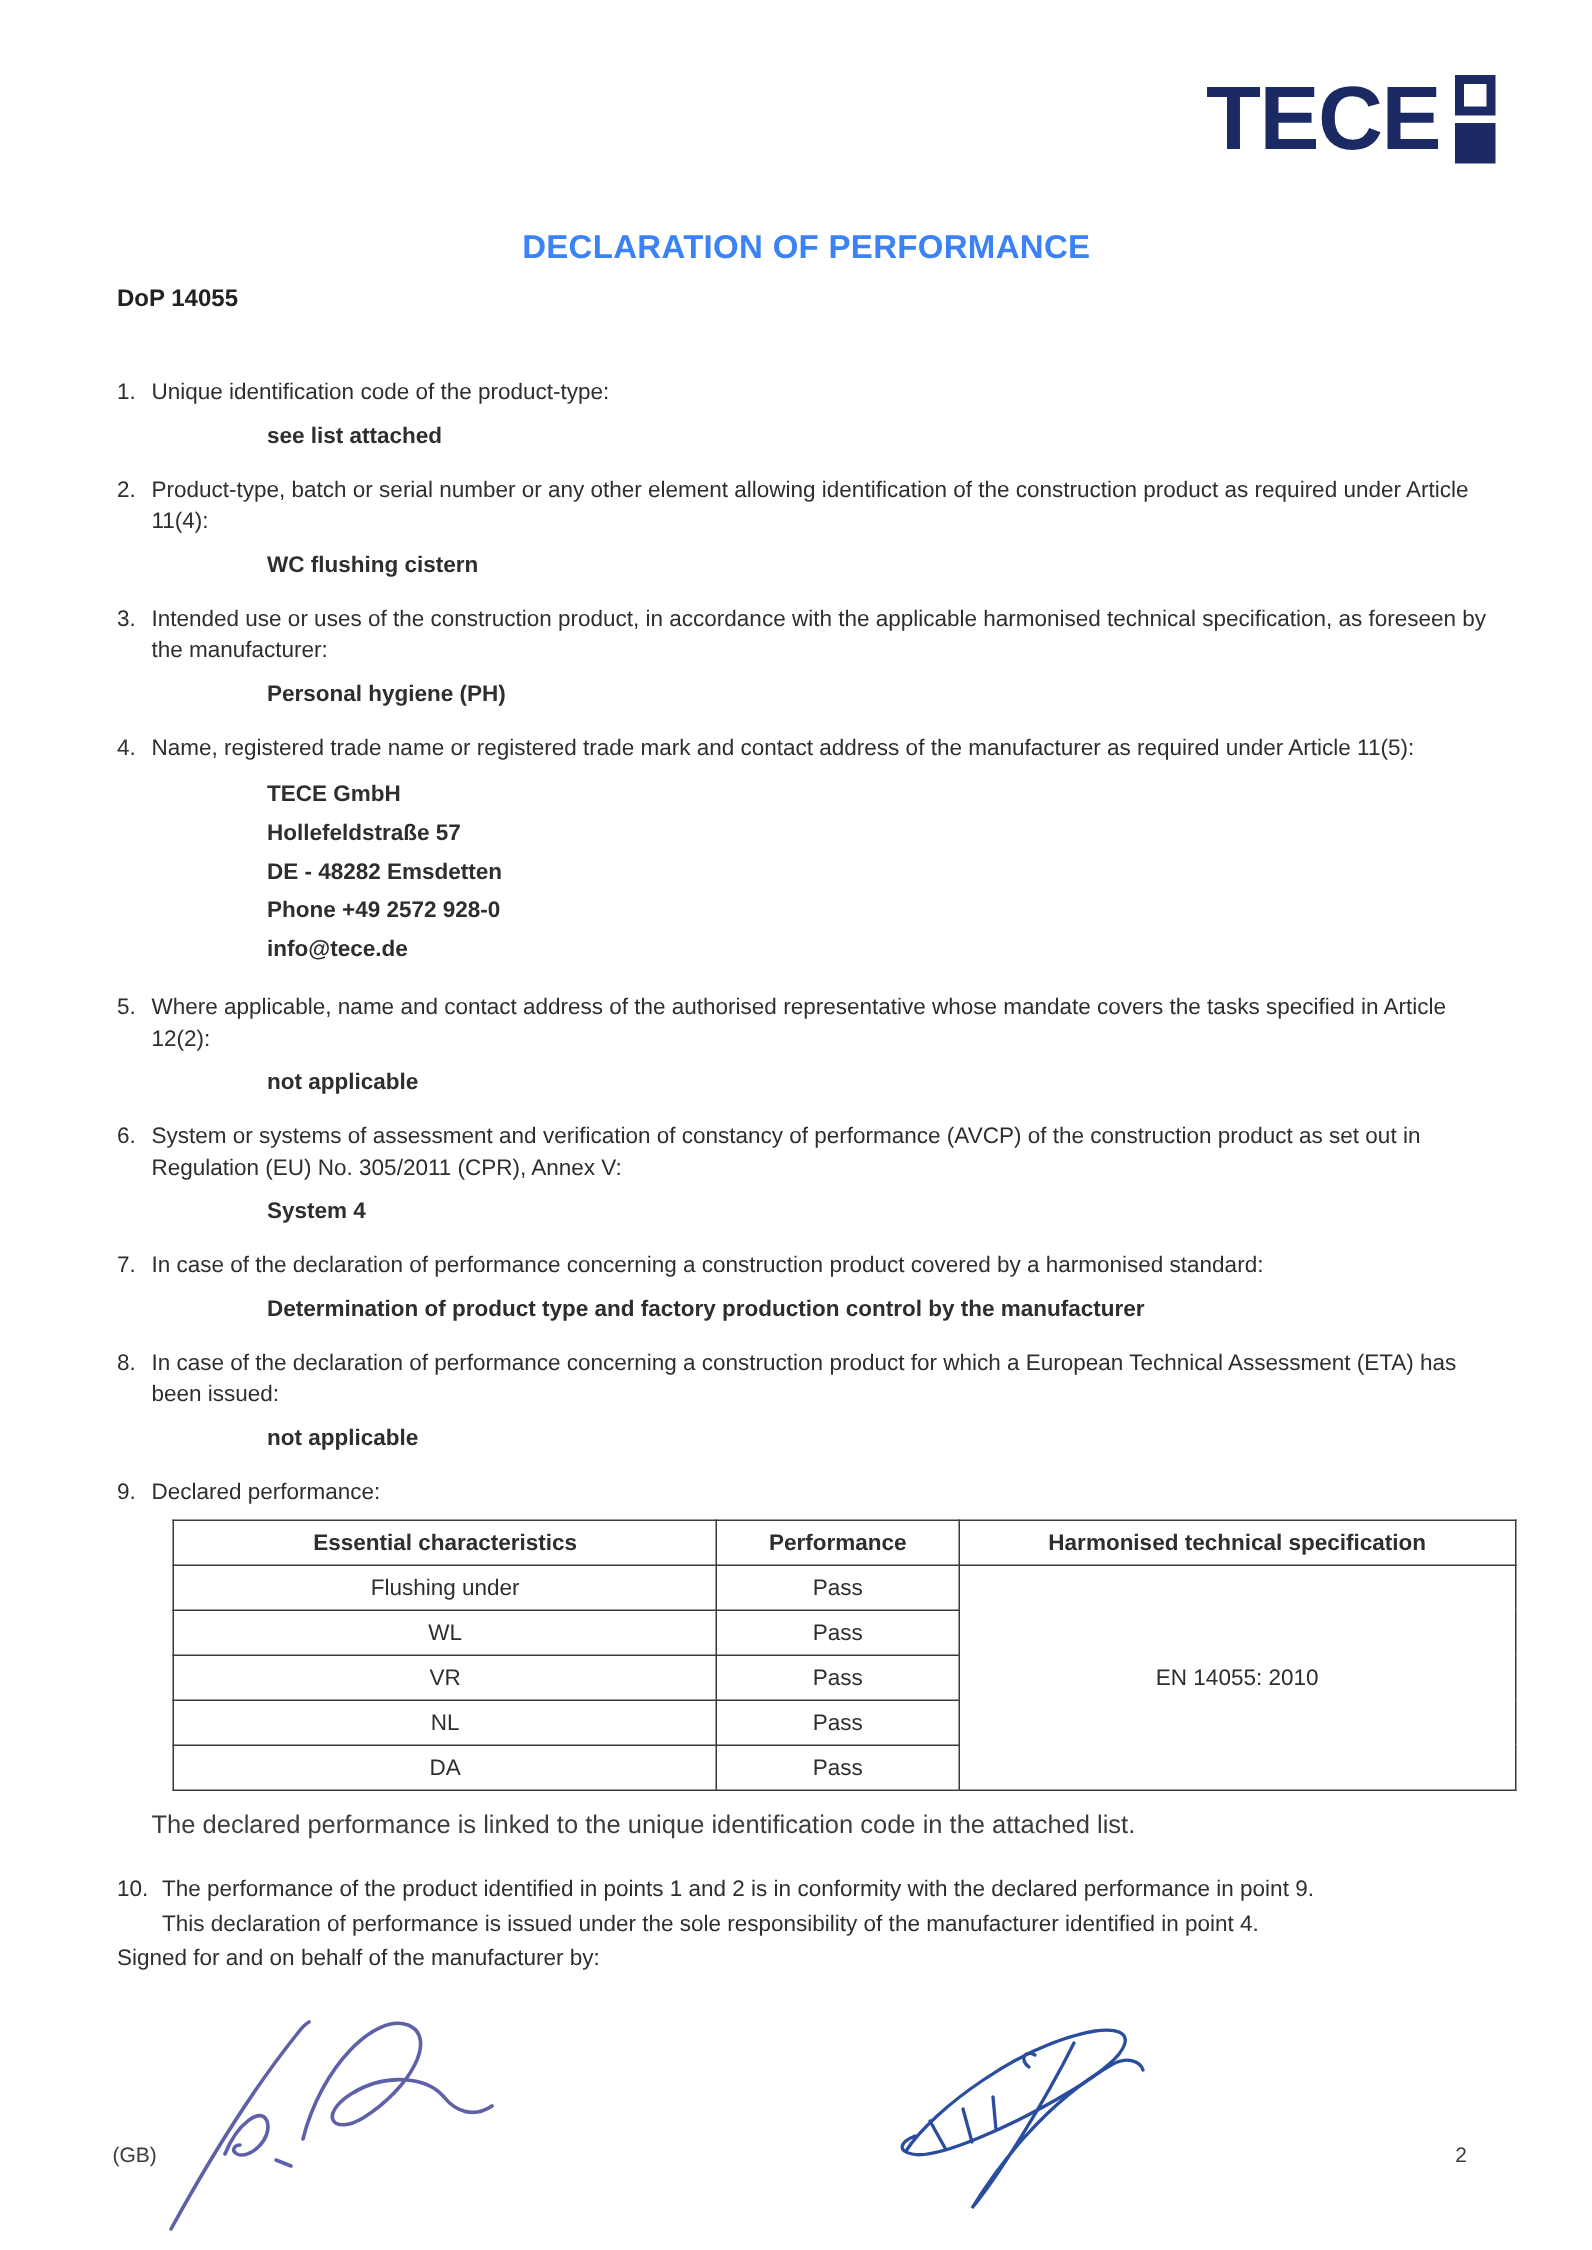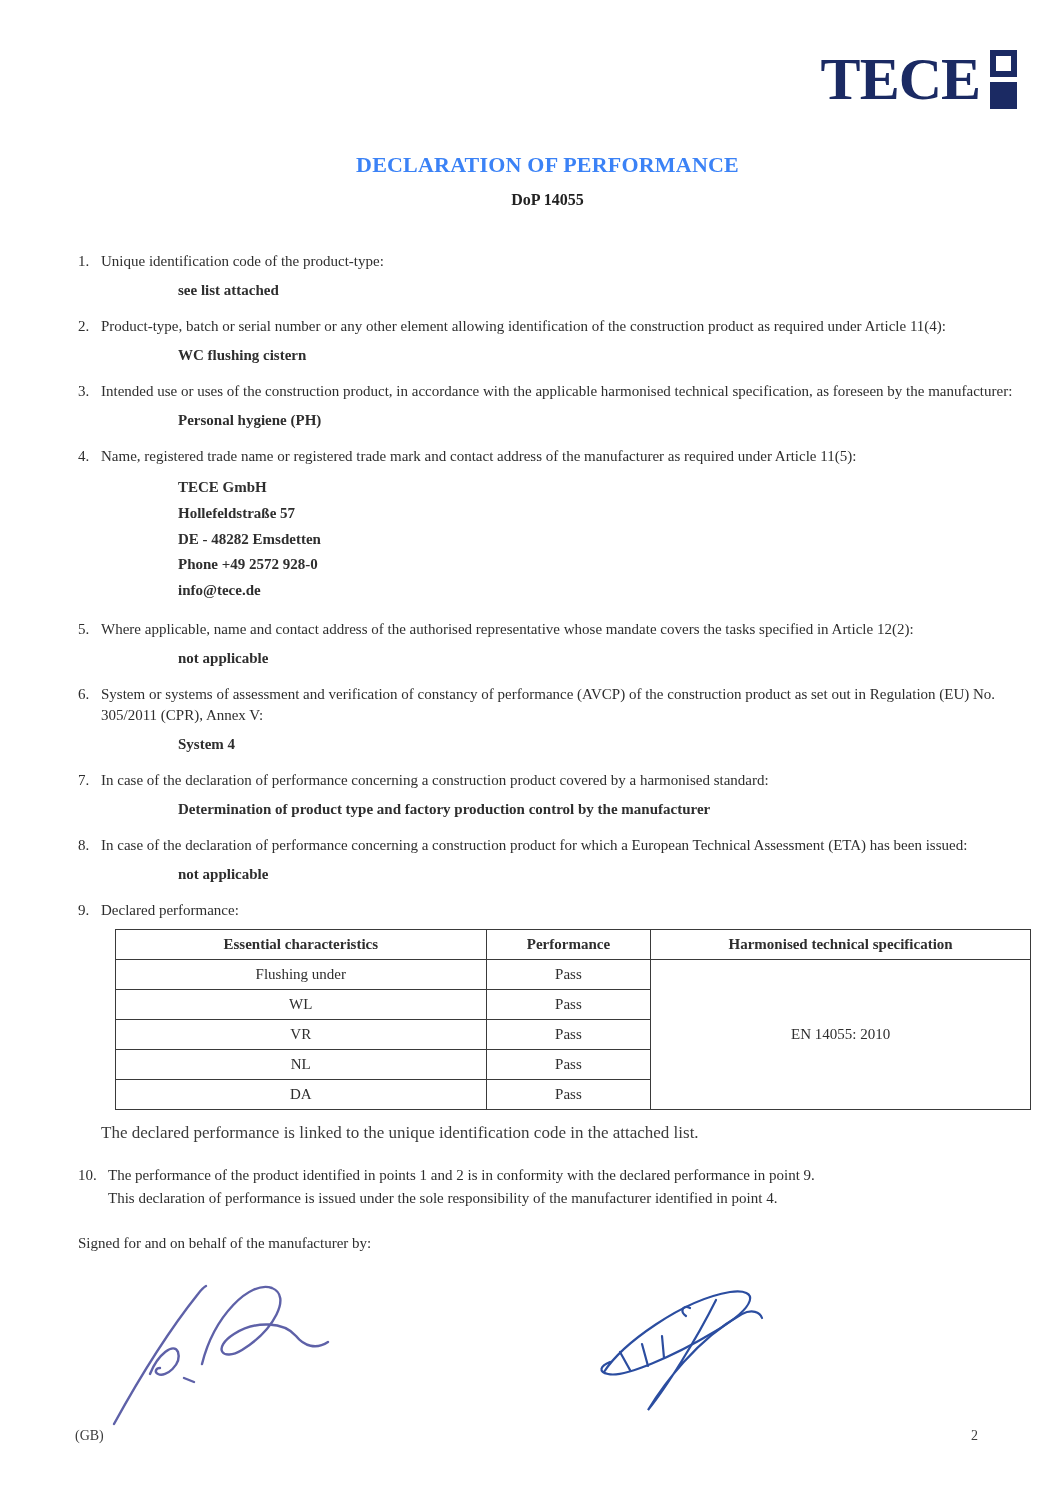--- a/index.html
+++ b/index.html
@@ -7,22 +7,21 @@
   body {
     width:1061px; height:1500px;
     font-family:"Liberation Sans", sans-serif;
     color:#2e2e2e;
     position:relative;
     overflow:hidden;
   }
   .page {
     position:relative;
     width:100%; height:100%;
-    padding:0 44px 0 78px;
-    font-family:Liberation Serif, serif;
+    padding:0 64px 0 78px;
   }
   
   .logo-row {
     display:flex; justify-content:flex-end;
     padding-top:46px; height:112px;
   }
   .logo {
     display:flex; align-items:center; gap:10px;
   }
   .logo-text {
@@ -34,21 +33,21 @@
   .logo-squares { display:flex; flex-direction:column; gap:5px; }
   .sq { width:27px; height:27px; }
   .sq-hollow { border:6px solid var(--brand, #1b2a63); background:#fff; }
   .sq-solid  { background:var(--brand, #1b2a63); }
   
   .doc-title {
     text-align:center; font-weight:bold; font-size:22px;
     color:#3b82f6; margin-top:40px; letter-spacing:0.2px;
   }
   .doc-subtitle {
-    text-align:center; font-weight:bold; font-size:16px;
+    font-weight:bold; font-size:16px;
     color:#222; margin-top:13px;
   }
   
   .list { margin-top:42px; font-size:15px; line-height:1.4; }
   .item { display:flex; margin-bottom:15px; }
   .item .num { width:23px; flex-shrink:0; }
   .item .body { flex:1; }
   .answer { font-weight:bold; margin:8px 0 0 77px; }
   .addr { font-weight:bold; margin:8px 0 0 77px; line-height:1.72; }
   
@@ -64,21 +63,21 @@
     padding:4px 6px;
     height:27px;
     font-weight:normal;
   }
   table.perf th { font-weight:bold; }
   .table-note {
     font-size:17px; color:#3c3c3c;
     margin:11px 0 20px 23px;
   }
   .item10 .body div { margin-bottom:2px; }
-  .signed-line { margin-top:22px; font-size:15px; }
+  .signed-line { font-size:15px; }
   
   .sig-row {
     display:flex; margin-top:18px; height:160px;
   }
   .sig-left  { width:512px; padding-left:20px; }
   .sig-right { flex:1; }
   
   .footer {
     position:absolute; left:75px; right:83px; top:1428px;
     display:flex; justify-content:space-between;

